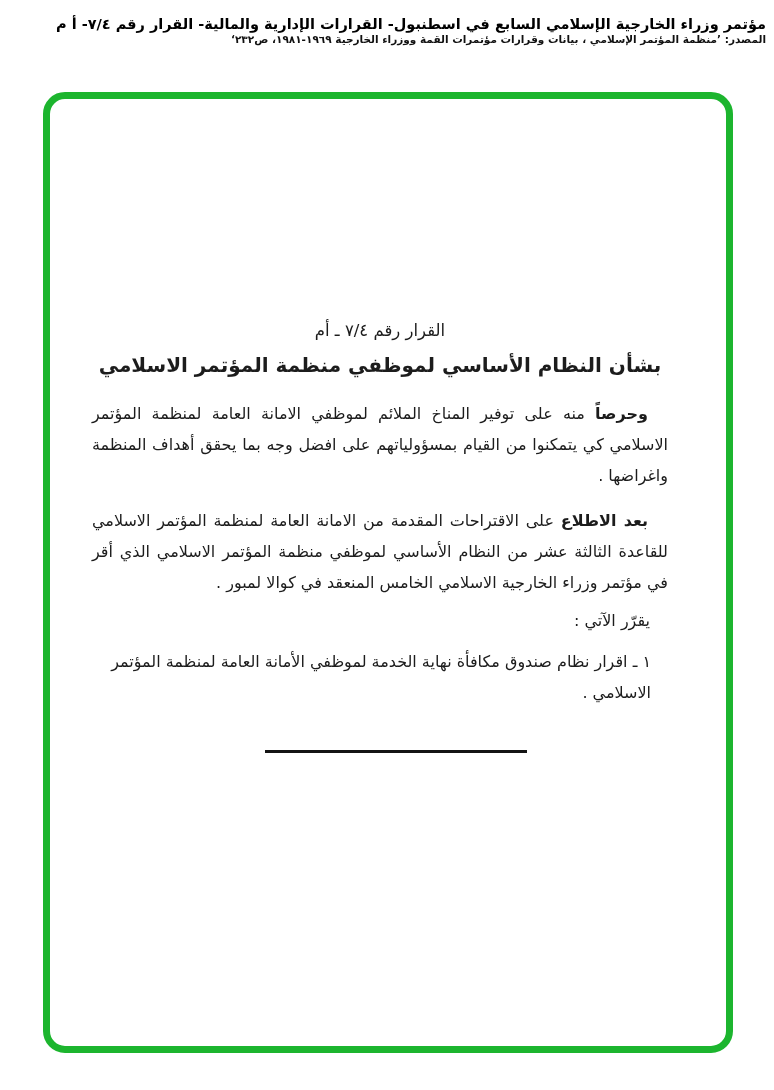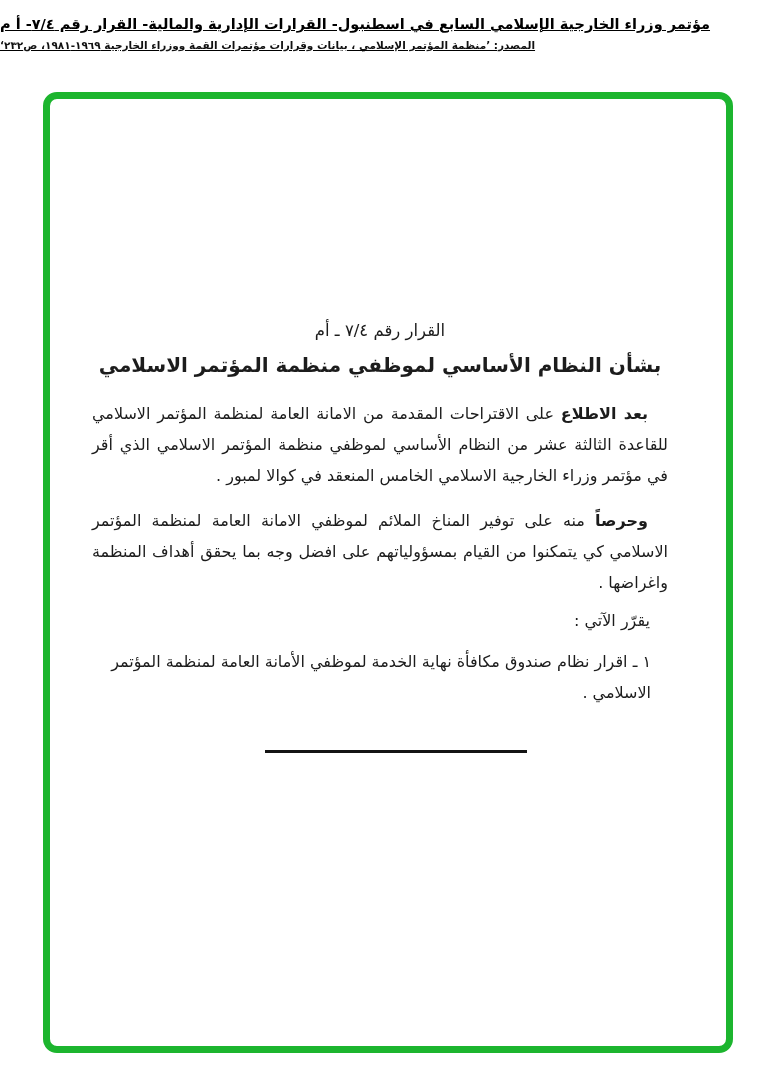--- a/index.html
+++ b/index.html
@@ -15,46 +15,45 @@
     color: #000;
     overflow: hidden;
   }
 
   
   .page-header {
     position: absolute;
     top: 16px;
     left: 0;
     right: 8px;
-    text-align: left;
+    text-align: right;
     direction: rtl;
-    text-decoration: underline;
   }
   .header-line1 {
     font-size: 14.5px;
     font-weight: bold;
     letter-spacing: 0.2px;
   }
   .header-line2 {
     font-size: 10.5px;
     font-weight: bold;
-    margin-top: 7px;
+    margin-top: 1px;
     color: #111;
   }
 
   
   .document-frame {
     position: absolute;
     left: 43px;
     top: 92px;
     width: 690px;
     height: 961px;
     box-sizing: border-box;
     border: 7px solid #1cb52e;
-    border-radius: 14px;
+    border-radius: 22px;
     background: #ffffff;
   }
 
   
   .doc-content {
     direction: rtl;
     padding: 222px 58px 0 42px;
     font-size: 16px;
     color: #1c1c1c;
   }
@@ -106,23 +105,23 @@
 </header>
 
 <div class="document-frame">
   <div class="doc-content">
 
     <p class="res-number">القرار رقم ٧/٤ ـ أم</p>
 
     <h1 class="doc-title">بشأن النظام الأساسي لموظفي منظمة المؤتمر الاسلامي</h1>
 
 
+    <p class="para"><span class="lead">وحرصاً</span> <span>منه على توفير المناخ الملائم لموظفي الامانة العامة لمنظمة المؤتمر الاسلامي كي يتمكنوا من القيام بمسؤولياتهم على افضل وجه بما يحقق أهداف المنظمة واغراضها .</span></p>
+
     <p class="para"><span class="lead">بعد الاطلاع</span> <span>على الاقتراحات المقدمة من الامانة العامة لمنظمة المؤتمر الاسلامي للقاعدة الثالثة عشر من النظام الأساسي لموظفي منظمة المؤتمر الاسلامي الذي أقر في مؤتمر وزراء الخارجية الاسلامي الخامس المنعقد في كوالا لمبور .</span></p>
-
-    <p class="para"><span class="lead">وحرصاً</span> <span>منه على توفير المناخ الملائم لموظفي الامانة العامة لمنظمة المؤتمر الاسلامي كي يتمكنوا من القيام بمسؤولياتهم على افضل وجه بما يحقق أهداف المنظمة واغراضها .</span></p>
 
     <p class="decide-intro">يقرّر الآتي :</p>
 
     <p class="decision-item">١ ـ اقرار نظام صندوق مكافأة نهاية الخدمة لموظفي الأمانة العامة لمنظمة المؤتمر الاسلامي .</p>
 
 
 
     <div class="end-rule"></div>
 
   </div>

